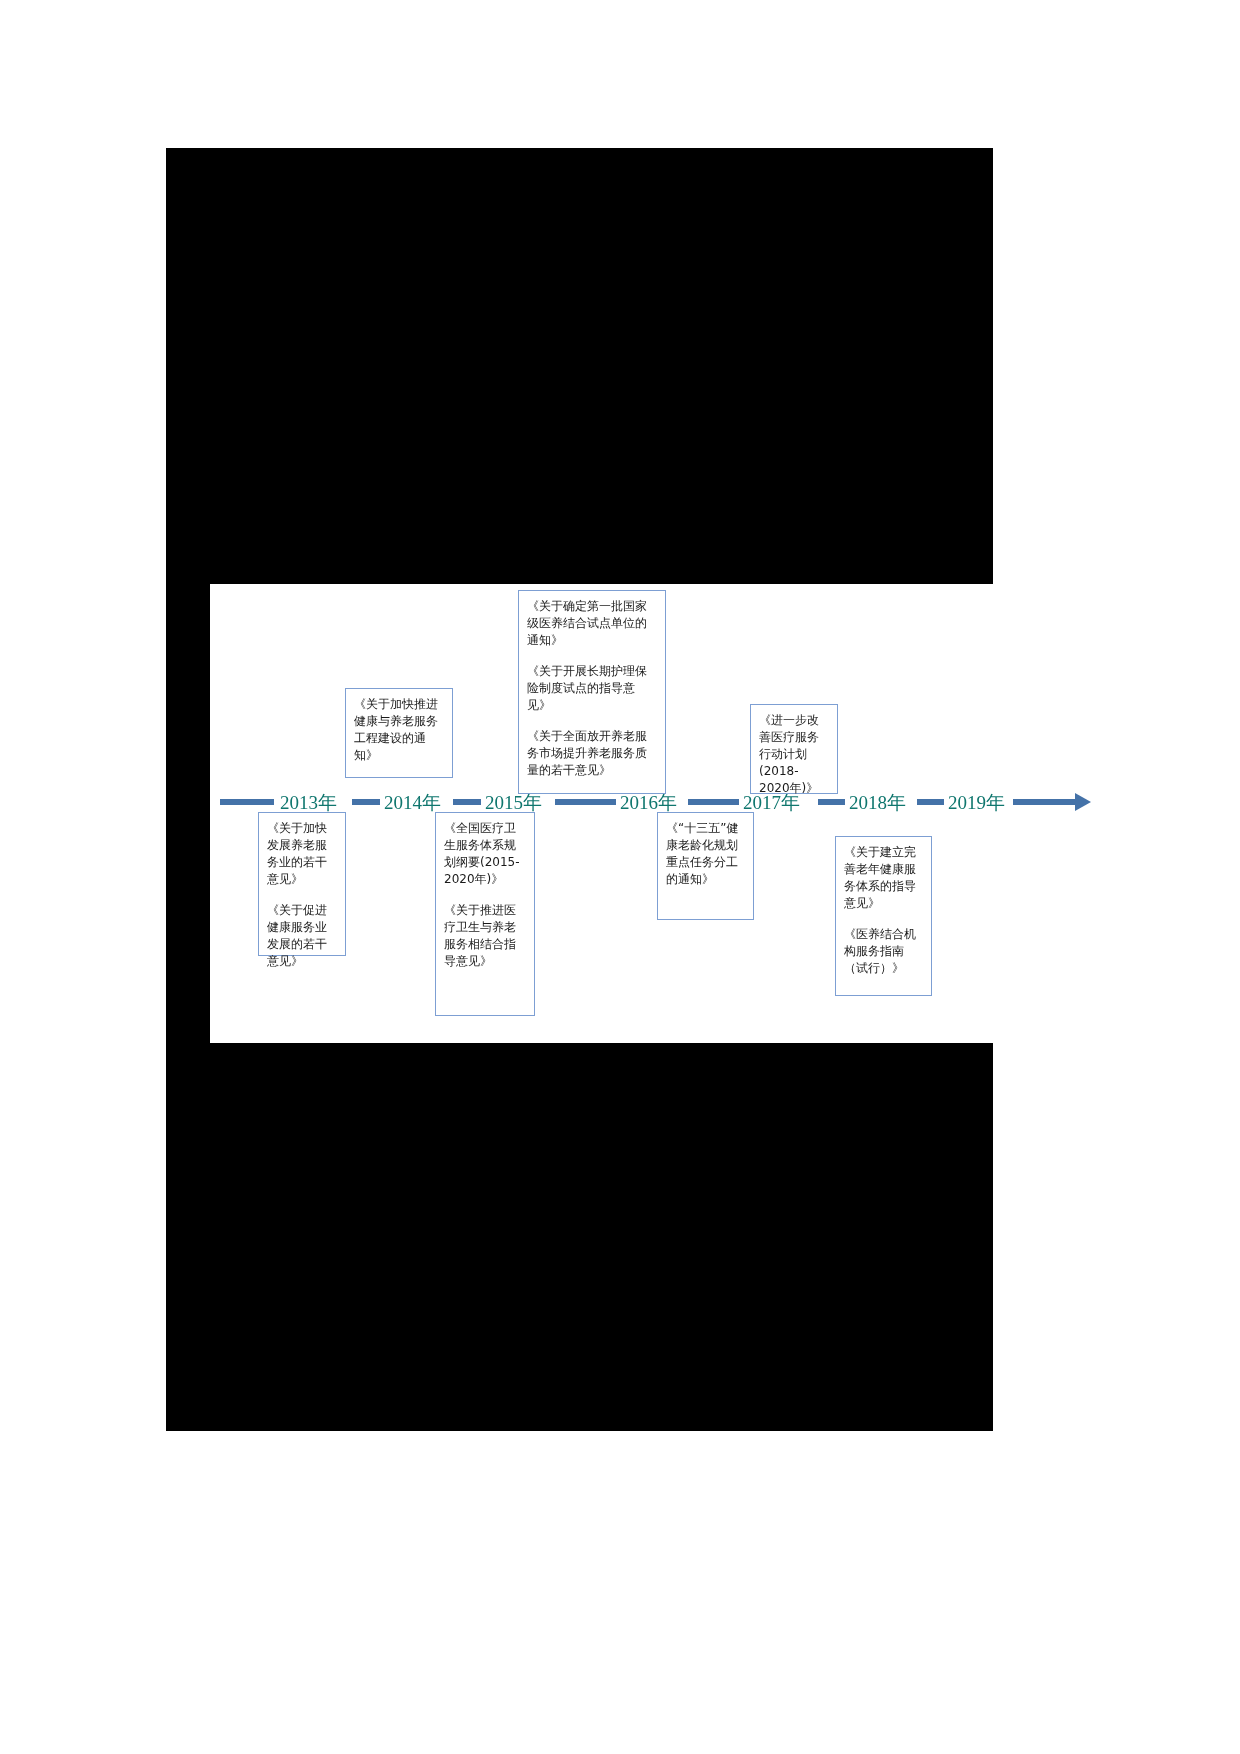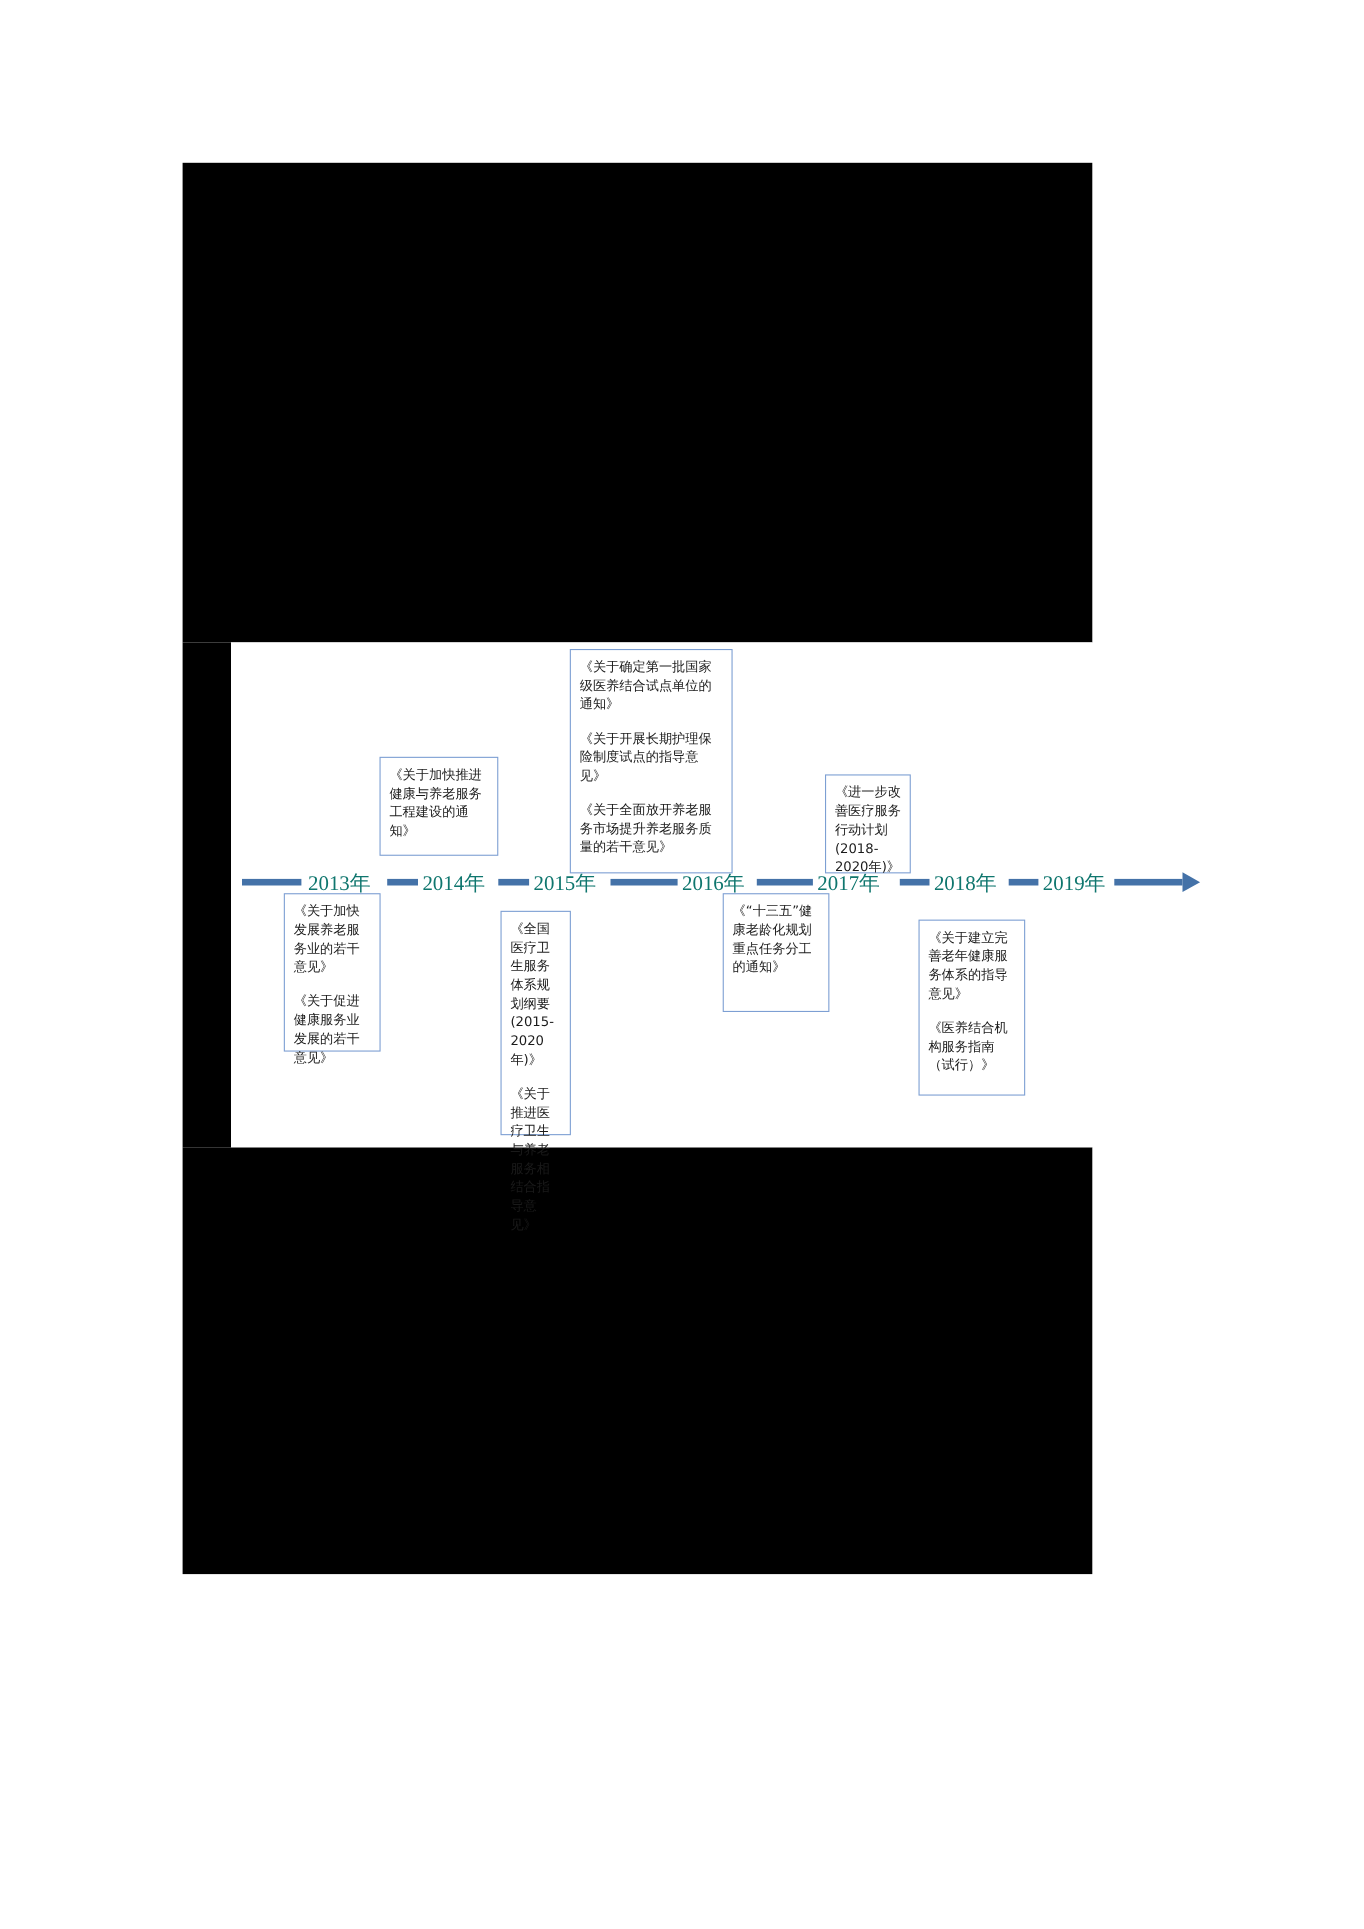--- a/index.html
+++ b/index.html
@@ -58,30 +58,30 @@
     <div class="pbox" style="left:135px;top:104px;width:108px;height:90px;">
       <p>《关于加快推进健康与养老服务工程建设的通知》</p>
     </div>
 
     <div class="pbox" style="left:308px;top:6px;width:148px;height:204px;">
       <p>《关于确定第一批国家级医养结合试点单位的通知》</p>
       <p>《关于开展长期护理保险制度试点的指导意见》</p>
       <p>《关于全面放开养老服务市场提升养老服务质量的若干意见》</p>
     </div>
 
-    <div class="pbox" style="left:540px;top:120px;width:78px;height:90px;">
+    <div class="pbox" style="left:540px;top:120px;width:88px;height:90px;">
       <p>《进一步改善医疗服务行动计划(2018-2020年)》</p>
     </div>
 
     <div class="pbox" style="left:48px;top:228px;width:88px;height:144px;">
       <p>《关于加快发展养老服务业的若干意见》</p>
       <p>《关于促进健康服务业发展的若干意见》</p>
     </div>
 
-    <div class="pbox" style="left:225px;top:244px;width:64px;height:204px;margin-left:20px;">
+    <div class="pbox" style="left:225px;top:228px;width:100px;height:204px;">
       <p>《全国医疗卫生服务体系规划纲要(2015-2020年)》</p>
       <p>《关于推进医疗卫生与养老服务相结合指导意见》</p>
     </div>
 
     <div class="pbox" style="left:447px;top:228px;width:97px;height:108px;">
       <p>《“十三五”健康老龄化规划重点任务分工的通知》</p>
     </div>
 
     <div class="pbox" style="left:625px;top:228px;width:97px;height:160px;margin-top:24px;">
       <p>《关于建立完善老年健康服务体系的指导意见》</p>

